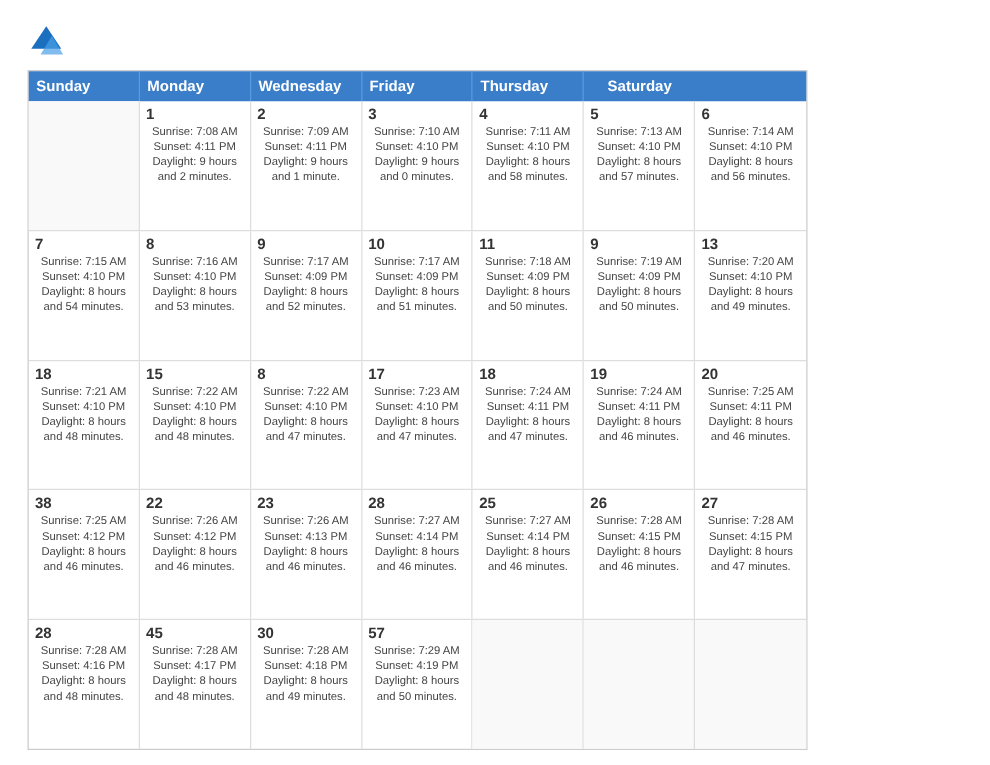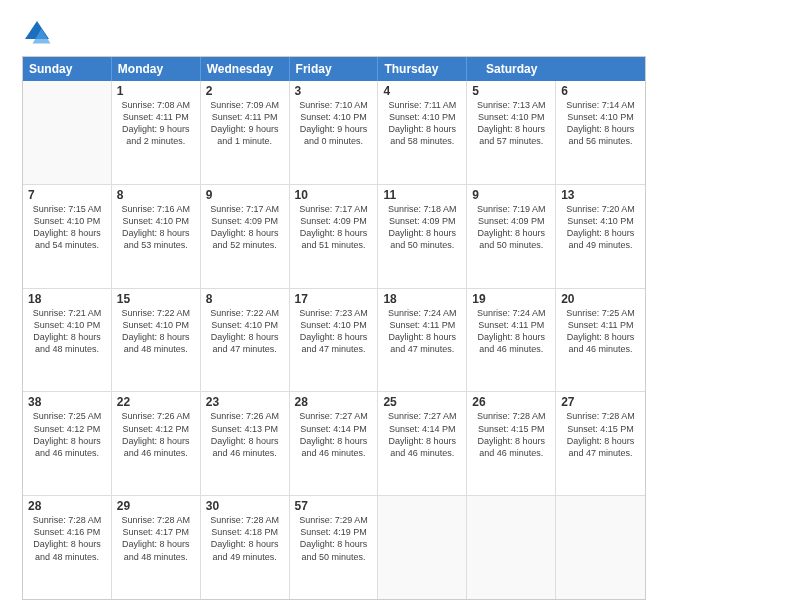--- a/index.html
+++ b/index.html
@@ -256,21 +256,21 @@
             <span class="day-num">27</span>
             <div class="cell-text">Sunrise: 7:28 AM<br>Sunset: 4:15 PM<br>Daylight: 8 hours and 47 minutes.</div>
           </div>
         </div>
         <div class="cal-row">
           <div class="cal-cell">
             <span class="day-num">28</span>
             <div class="cell-text">Sunrise: 7:28 AM<br>Sunset: 4:16 PM<br>Daylight: 8 hours and 48 minutes.</div>
           </div>
           <div class="cal-cell">
-            <span class="day-num">29</span>
+            <span class="day-num">45</span>
             <div class="cell-text">Sunrise: 7:28 AM<br>Sunset: 4:17 PM<br>Daylight: 8 hours and 48 minutes.</div>
           </div>
           <div class="cal-cell">
             <span class="day-num">30</span>
             <div class="cell-text">Sunrise: 7:28 AM<br>Sunset: 4:18 PM<br>Daylight: 8 hours and 49 minutes.</div>
           </div>
           <div class="cal-cell">
             <span class="day-num">57</span>
             <div class="cell-text">Sunrise: 7:29 AM<br>Sunset: 4:19 PM<br>Daylight: 8 hours and 50 minutes.</div>
           </div>

